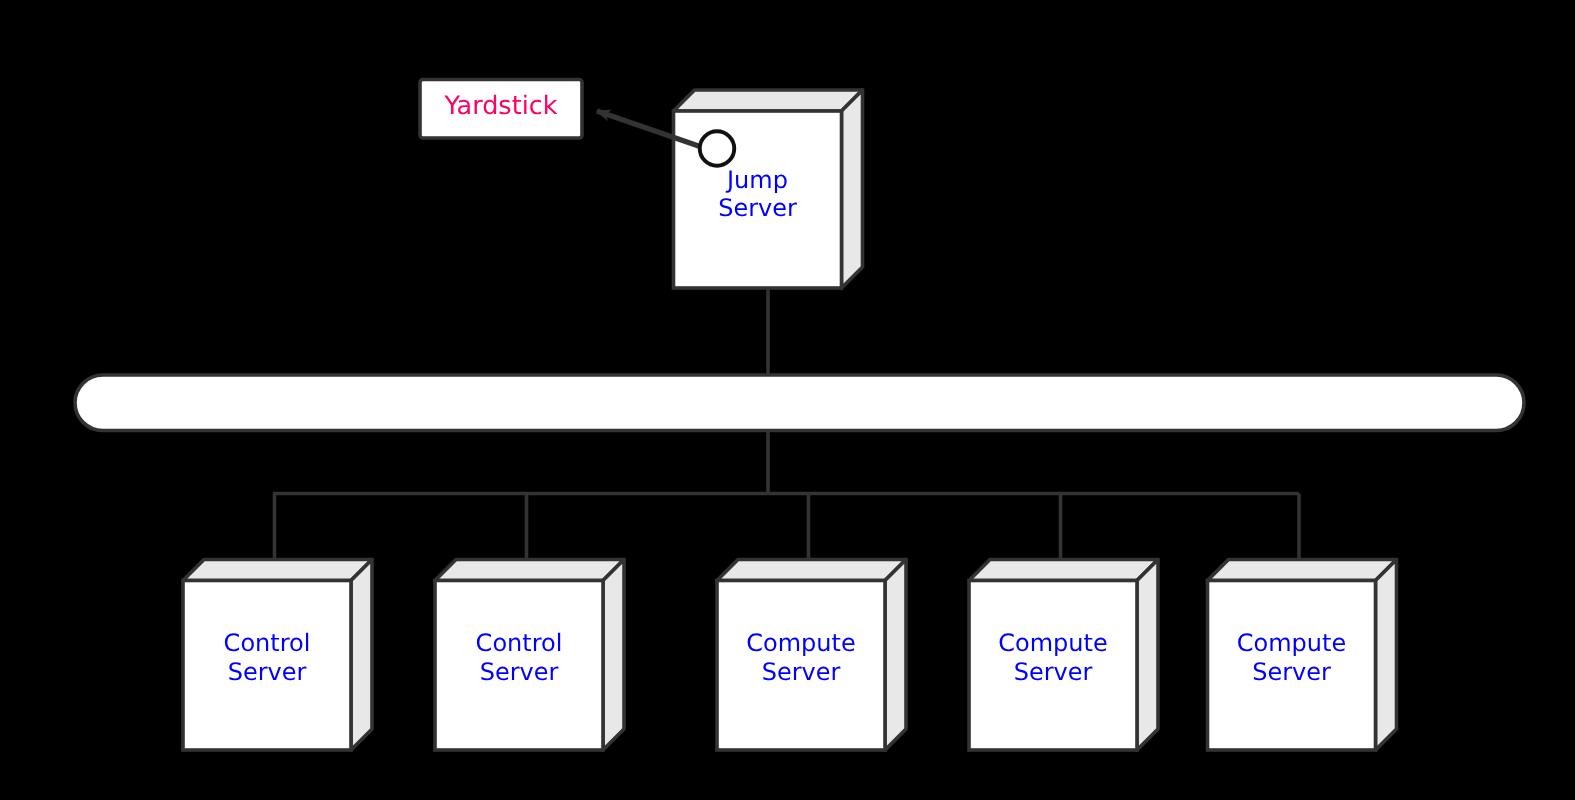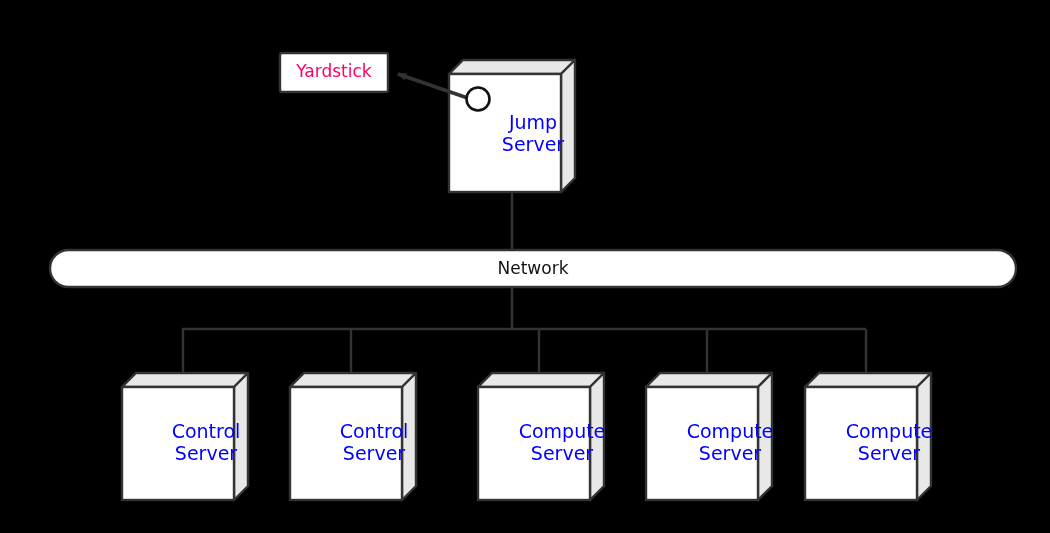--- a/index.html
+++ b/index.html
@@ -11,21 +11,21 @@
   }
   #stage{position:absolute;left:0;top:0;width:884px;height:533px;}
   #stage svg{position:absolute;left:0;top:0;}
   .lbl{
     position:absolute;
     text-align:center;
     white-space:pre-line;
     line-height:1.18;
     pointer-events:none;
   }
-  .node-label{color:#0000ff;font-size:19px;margin-left:28px;}
+  .node-label{color:#0000ff;font-size:16px;}
   .net-label{color:#111111;font-size:17px;}
   .yard-label{color:#ff0066;font-size:17px;font-weight:normal;}
 </style>
 </head>
 <body>
 
 <div id="stage">
 
   <svg width="1050" height="533" viewBox="0 0 1050 533">
     <defs>
@@ -86,21 +86,20 @@
       <polygon points="917,387 931,373 931,486 917,500" fill="#e8e8e8" stroke="#333333" stroke-width="2.4" stroke-linejoin="round"></polygon>
       <rect x="805" y="387" width="112" height="113" fill="#ffffff" stroke="#333333" stroke-width="2.4"></rect>
     </g>
   </svg>
 
   <div class="lbl yard-label" style="left:280px;top:61px;width:108px;">Yardstick</div>
 
   <div class="lbl node-label" style="left:449px;top:111px;width:112px;">Jump
 Server</div>
 
-  <div class="lbl net-label" style="left:50px;top:258px;width:966px;">Network</div>
 
   <div class="lbl node-label" style="left:122px;top:420px;width:112px;">Control
 Server</div>
   <div class="lbl node-label" style="left:290px;top:420px;width:112px;">Control
 Server</div>
   <div class="lbl node-label" style="left:478px;top:420px;width:112px;">Compute
 Server</div>
   <div class="lbl node-label" style="left:646px;top:420px;width:112px;">Compute
 Server</div>
   <div class="lbl node-label" style="left:805px;top:420px;width:112px;">Compute

